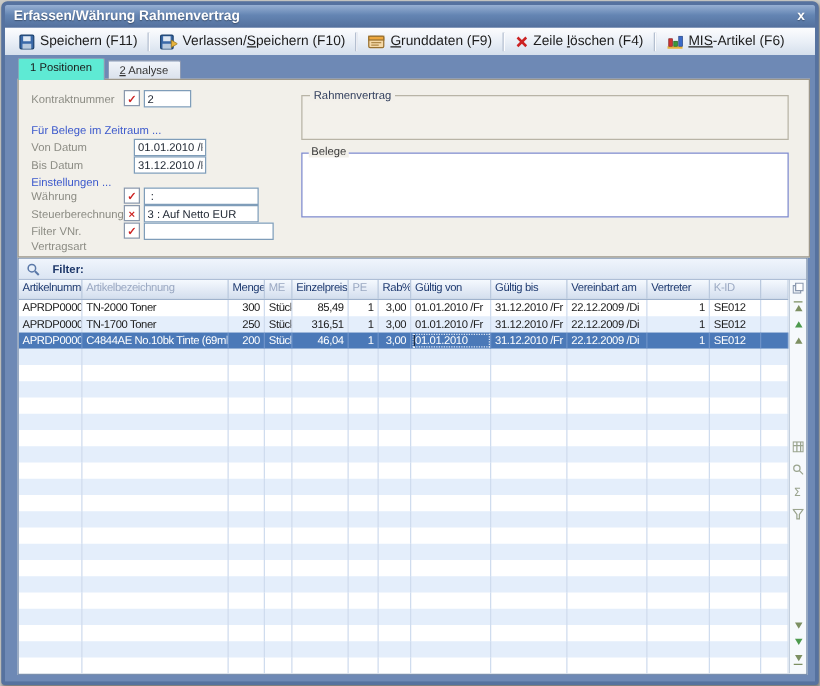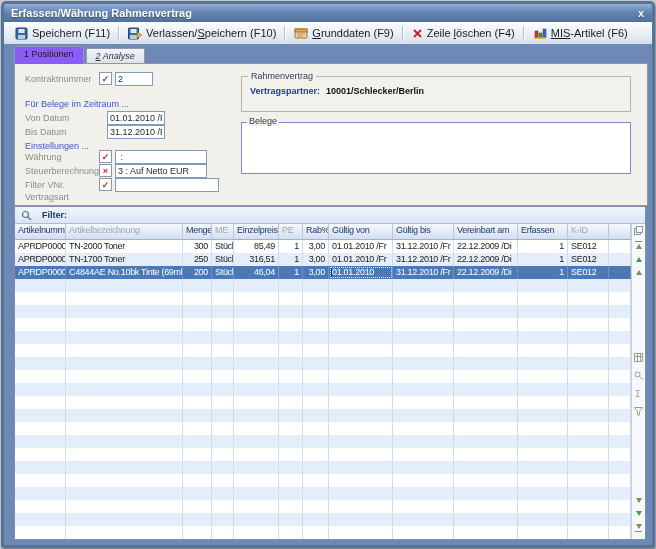--- a/index.html
+++ b/index.html
@@ -12,22 +12,22 @@
   .toolbar{height:22px;background:linear-gradient(#fdfdfe,#e8eef6 55%,#d5dfec);border-bottom:1px solid #a9b7cb;display:flex;align-items:center;padding-left:4px;}
   .tbtn{display:flex;align-items:center;gap:4px;padding:0 7px;font-size:11px;color:#1c1c1c;height:20px;white-space:nowrap;}
   .tbtn u{text-decoration:underline;}
   .tsep{width:1px;height:15px;background:#b4bfd0;border-right:1px solid #fbfcfe;margin:0 1px;}
   
   .client{position:absolute;left:0;right:0;top:40px;bottom:0;background:#6e89b5;}
   
   .tabs{position:absolute;left:10px;top:3px;display:flex;align-items:flex-end;height:17px;}
   .tab{font-size:9px;padding:2px 9px 2px 9px;border:1px solid #8d9ab3;border-bottom:none;border-radius:2px 2px 0 0;margin-right:2px;white-space:nowrap;}
   .tab u{text-decoration:underline;}
-  .tab.active{background:#8b5cf6;color:#1a1a1a;height:13px;position:relative;z-index:2;}
-  .tab.inactive{background:linear-gradient(#f2f5fa,#d8e0eb);color:#333;height:11px;font-style:italic;}
+  .tab.active{background:#5eead4;color:#1a1a1a;height:13px;position:relative;z-index:2;}
+  .tab.inactive{background:linear-gradient(#f2f5fa,#d8e0eb);color:#333;height:11px;}
   
   .form-panel{position:absolute;left:10px;top:19px;width:632px;height:141px;background:#f2f0ea;border:1px solid #9c978a;z-index:1;}
   .flabel{position:absolute;left:10px;font-size:9px;color:#8c8c84;white-space:nowrap;}
   .fsection{position:absolute;left:10px;font-size:9px;color:#3c59cc;white-space:nowrap;}
   .fbtn{position:absolute;width:13px;height:13px;border:1px solid #8a98ac;background:#fff;font-size:9px;line-height:12px;text-align:center;color:#c22;font-weight:bold;box-sizing:border-box;}
   .fin{position:absolute;height:14px;border:1px solid #7f9db9;background:#fff;font-size:9px;padding:0 2px;color:#1c2430;box-sizing:border-box;font-family:"Liberation Sans",sans-serif;}
   .groupbox{position:absolute;left:226px;width:390px;border:1px solid #b8b4a6;background:#f3f1eb;box-sizing:border-box;}
   .legend{position:absolute;top:-6px;left:6px;background:#f2f0ea;padding:0 3px;font-size:9px;color:#33405e;}
   .partner-line{padding:9px 0 0 8px;font-size:9px;font-weight:bold;}
   .partner-label{color:#1b3e9e;}
@@ -149,23 +149,20 @@
       <input class="fin" style="left: 100px; top: 100px; width: 92px;" value="3 : Auf Netto EUR">
 
       <span class="flabel" style="top:116px">Filter VNr.</span>
       <span class="fbtn" style="left:84px;top:114px">✓</span>
       <input class="fin" style="left: 100px; top: 114px; width: 104px;" value="">
 
       <span class="flabel" style="top:128px">Vertragsart</span>
 
       <div class="groupbox" style="top:12px;height:36px">
         <span class="legend">Rahmenvertrag</span>
-        <div class="partner-line">
-          <span class="partner-label">Vertragspartner:</span><span class="partner-value">10001/Schlecker/Berlin</span>
-        </div>
       </div>
 
       <span class="notiz-label">Belege</span>
       <textarea class="notiz-box" style=""></textarea>
     </div>
 
     <div class="grid-panel">
       <div class="filter-bar">
         <svg class="mag" width="11" height="11" viewBox="0 0 11 11">
             <circle cx="4.5" cy="4.5" r="3" fill="#e8f0fa" stroke="#5a78a8" stroke-width="1.2"></circle>
@@ -179,21 +176,21 @@
               <div class="hdr-cell" style="width: 51px;">Artikelnummer</div>
               <div class="hdr-cell muted" style="width: 117px;">Artikelbezeichnung</div>
               <div class="hdr-cell" style="width: 29px;">Menge</div>
               <div class="hdr-cell muted" style="width: 22px;">ME</div>
               <div class="hdr-cell" style="width: 45px;">Einzelpreis</div>
               <div class="hdr-cell muted" style="width: 24px;">PE</div>
               <div class="hdr-cell" style="width: 26px;">Rab%</div>
               <div class="hdr-cell" style="width: 64px;">Gültig von</div>
               <div class="hdr-cell" style="width: 61px;">Gültig bis</div>
               <div class="hdr-cell" style="width: 64px;">Vereinbart am</div>
-              <div class="hdr-cell" style="width: 50px;">Erfassen</div>
+              <div class="hdr-cell" style="width: 50px;">Vertreter</div>
               <div class="hdr-cell muted" style="width: 41px;">K-ID</div>
               <div class="hdr-cell" style="width: 22px; flex: 1 1 auto;"></div>
             </div>
           <div id="grid-rows">
               <div class="grid-row">
                 <div class="cell" style="width: 51px; text-align: left;">APRDP00001_</div>
                 <div class="cell" style="width: 117px; text-align: left;">TN-2000 Toner</div>
                 <div class="cell" style="width: 29px; text-align: right;">300</div>
                 <div class="cell" style="width: 22px; text-align: left;">Stück</div>
                 <div class="cell" style="width: 45px; text-align: right;">85,49</div>

